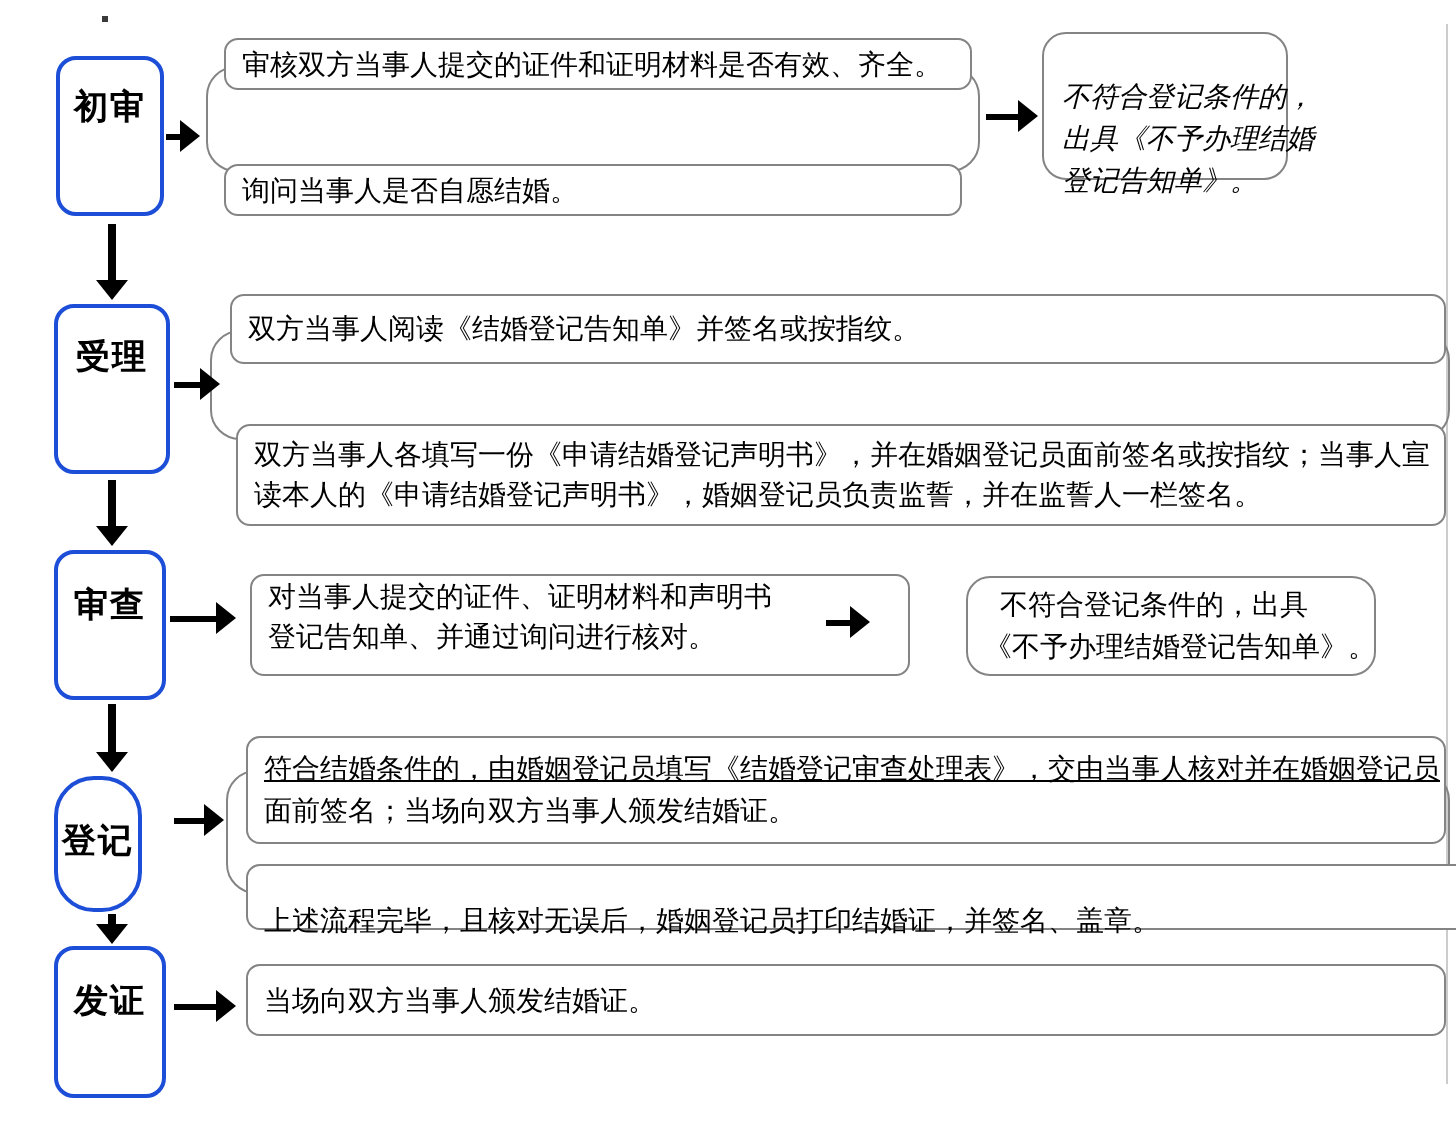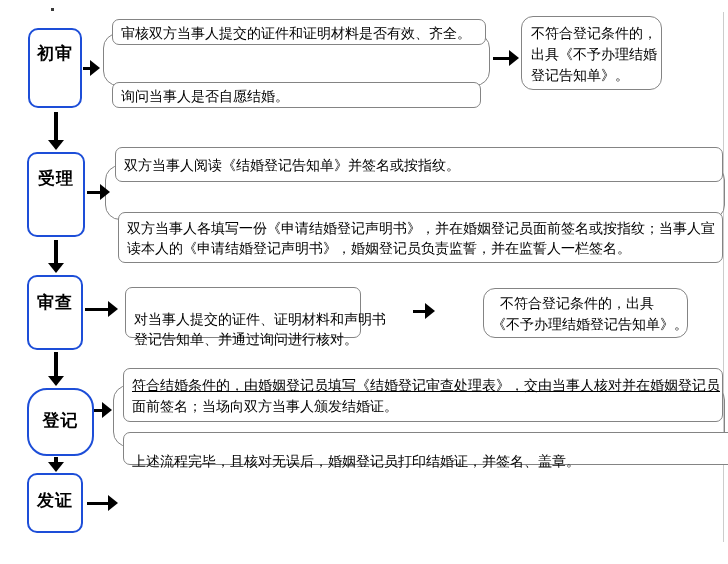--- a/index.html
+++ b/index.html
@@ -58,21 +58,21 @@
   <div class="tbox" style="left:112px; top:19px; width:374px; height:26px; padding-top:3px;">
     <div class="ln">审核双方当事人提交的证件和证明材料是否有效、齐全。</div>
   </div>
   <div class="tbox" style="left:112px; top:82px; width:369px; height:26px; padding-top:3px;">
     <div class="ln">询问当事人是否自愿结婚。</div>
   </div>
   <div class="harrow" style="left:493px; top:50px; width:26px;">
     <div class="shaft"></div>
       <div class="head"></div>
   </div>
-  <div class="tbox big-radius" style="left:521px; top:16px; width:141px; height:74px; padding:6px 6px 4px 9px;">
+  <div class="tbox big-radius" style="left:521px; top:16px; width:123px; height:74px; padding:22px 6px 4px 9px;font-style:italic;">
     <div class="ln" style="line-height:21px;">不符合登记条件的，</div>
     <div class="ln" style="line-height:21px;">出具《不予办理结婚</div>
     <div class="ln" style="line-height:21px;">登记告知单》。</div>
   </div>
   <div class="varrow" style="left:48px; top:112px; height:38px;">
     <div class="shaft"></div>
       <div class="head"></div>
   </div>
 
   <div class="stage" style="left:27px; top:152px; width:58px; height:85px; padding-top:13px;">
@@ -95,58 +95,61 @@
       <div class="head"></div>
   </div>
 
   <div class="stage" style="left:27px; top:275px; width:56px; height:75px; padding-top:14px;">
     <span>审查</span>
   </div>
   <div class="harrow" style="left:85px; top:301px; width:33px;">
     <div class="shaft"></div>
       <div class="head"></div>
   </div>
-  <div class="tbox" style="left:125px; top:287px; width:236px; height:51px; padding-top:21px;">
+  <div class="tbox" style="left:125px; top:287px; width:330px; height:51px; padding-top:1px;">
     <div class="ln">对当事人提交的证件、证明材料和声明书</div>
     <div class="ln">登记告知单、并通过询问进行核对。</div>
   </div>
   <div class="harrow" style="left:413px; top:303px; width:22px;">
     <div class="shaft"></div>
       <div class="head"></div>
   </div>
   <div class="tbox big-radius" style="left:437px; top:288px; width:205px; height:50px; padding:4px 8px 4px 16px;margin-left:46px;">
     <div class="ln" style="line-height:21px;">不符合登记条件的，出具</div>
     <div class="ln" style="line-height:21px; margin-left:-8px;">《不予办理结婚登记告知单》。</div>
   </div>
   <div class="varrow" style="left:48px; top:352px; height:34px;">
     <div class="shaft"></div>
       <div class="head"></div>
   </div>
 
-  <div class="stage" style="left:27px; top:388px; width:67px; height:68px; padding-top:19px;border-radius:20px;">
+  <div class="stage" style="left:27px; top:388px; width:44px; height:68px; padding-top:19px;border-radius:20px;">
     <span>登记</span>
   </div>
   <div class="harrow" style="left:87px; top:402px; width:25px;">
     <div class="shaft"></div>
       <div class="head"></div>
   </div>
   <div class="cont" style="left:113px; top:385px; width:612px; height:62px;"></div>
   <div class="tbox" style="left:123px; top:368px; width:600px; height:54px; padding-top:6px;">
     <div class="ln" style="line-height:21px;text-decoration:underline;">符合结婚条件的，由婚姻登记员填写《结婚登记审查处理表》，交由当事人核对并在婚姻登记员</div>
     <div class="ln" style="line-height:21px;">面前签名；当场向双方当事人颁发结婚证。</div>
   </div>
   <div class="tbox" style="left:123px; top:432px; width:612px; height:33px; padding-top:18px;">
     <div class="ln">上述流程完毕，且核对无误后，婚姻登记员打印结婚证，并签名、盖章。</div>
   </div>
   <div class="varrow" style="left:48px; top:457px; height:15px;">
     <div class="shaft"></div>
       <div class="head"></div>
   </div>
 
-  <div class="stage" style="left:27px; top:473px; width:56px; height:60px; padding-top:14px;">
+  <div class="stage" style="left:27px; top:473px; width:56px; height:76px; padding-top:14px;">
     <span>发证</span>
   </div>
   <div class="harrow" style="left:87px; top:495px; width:31px;">
     <div class="shaft"></div>
       <div class="head"></div>
   </div>
+  <div class="tbox" style="left:123px; top:482px; width:600px; height:36px; padding-top:8px;">
+    <div class="ln">当场向双方当事人颁发结婚证。</div>
+  </div>
 
 </div>
 
 </body></html>

